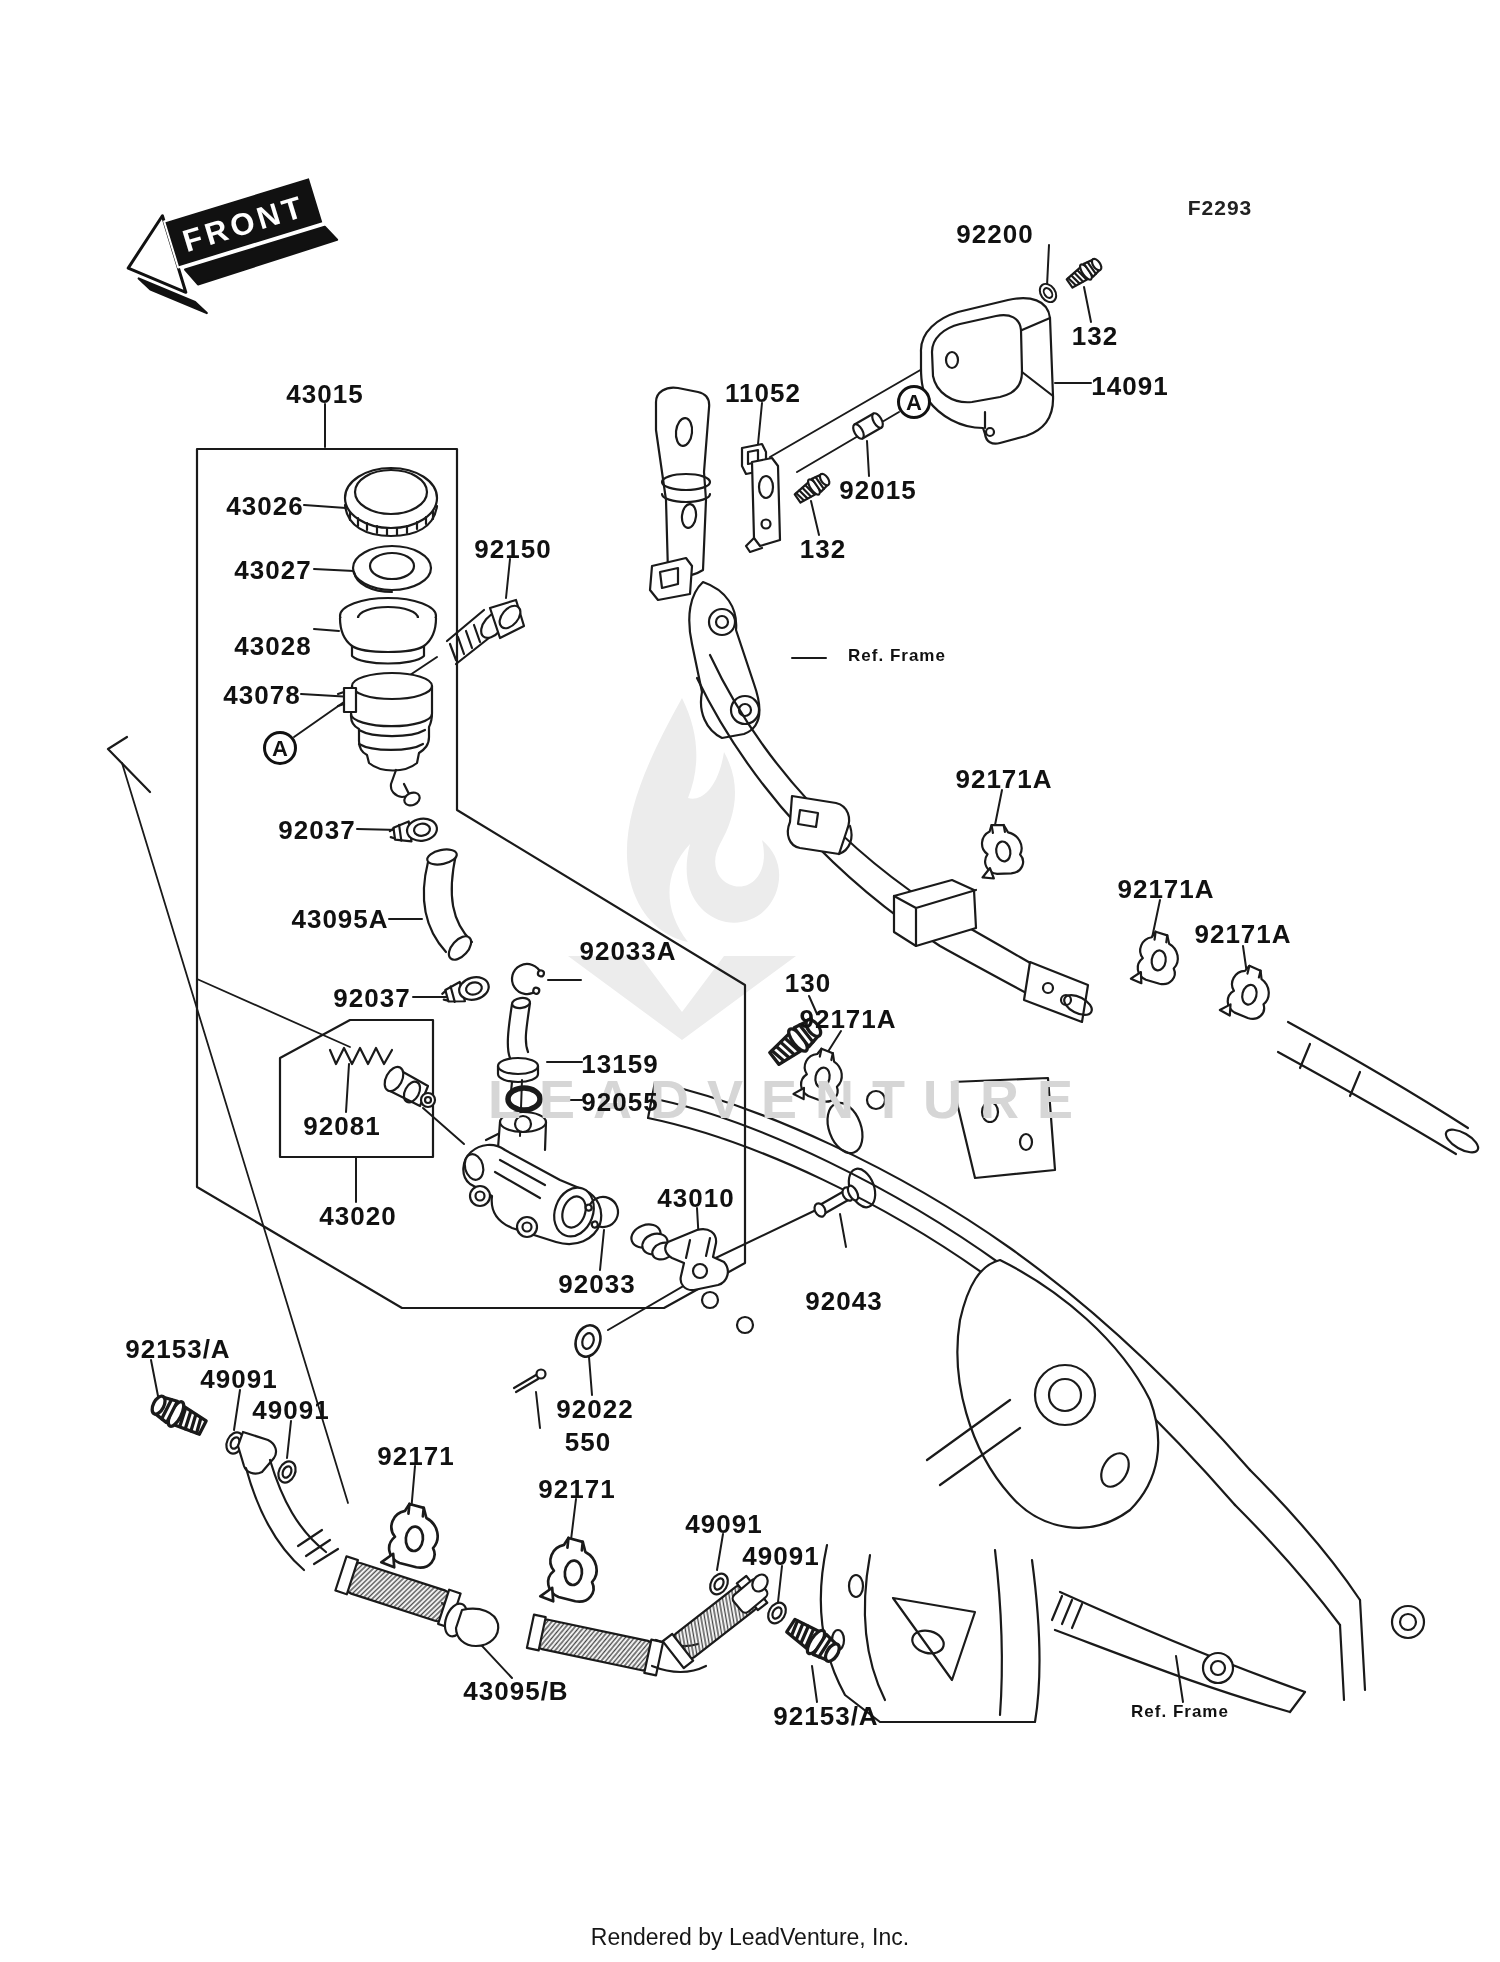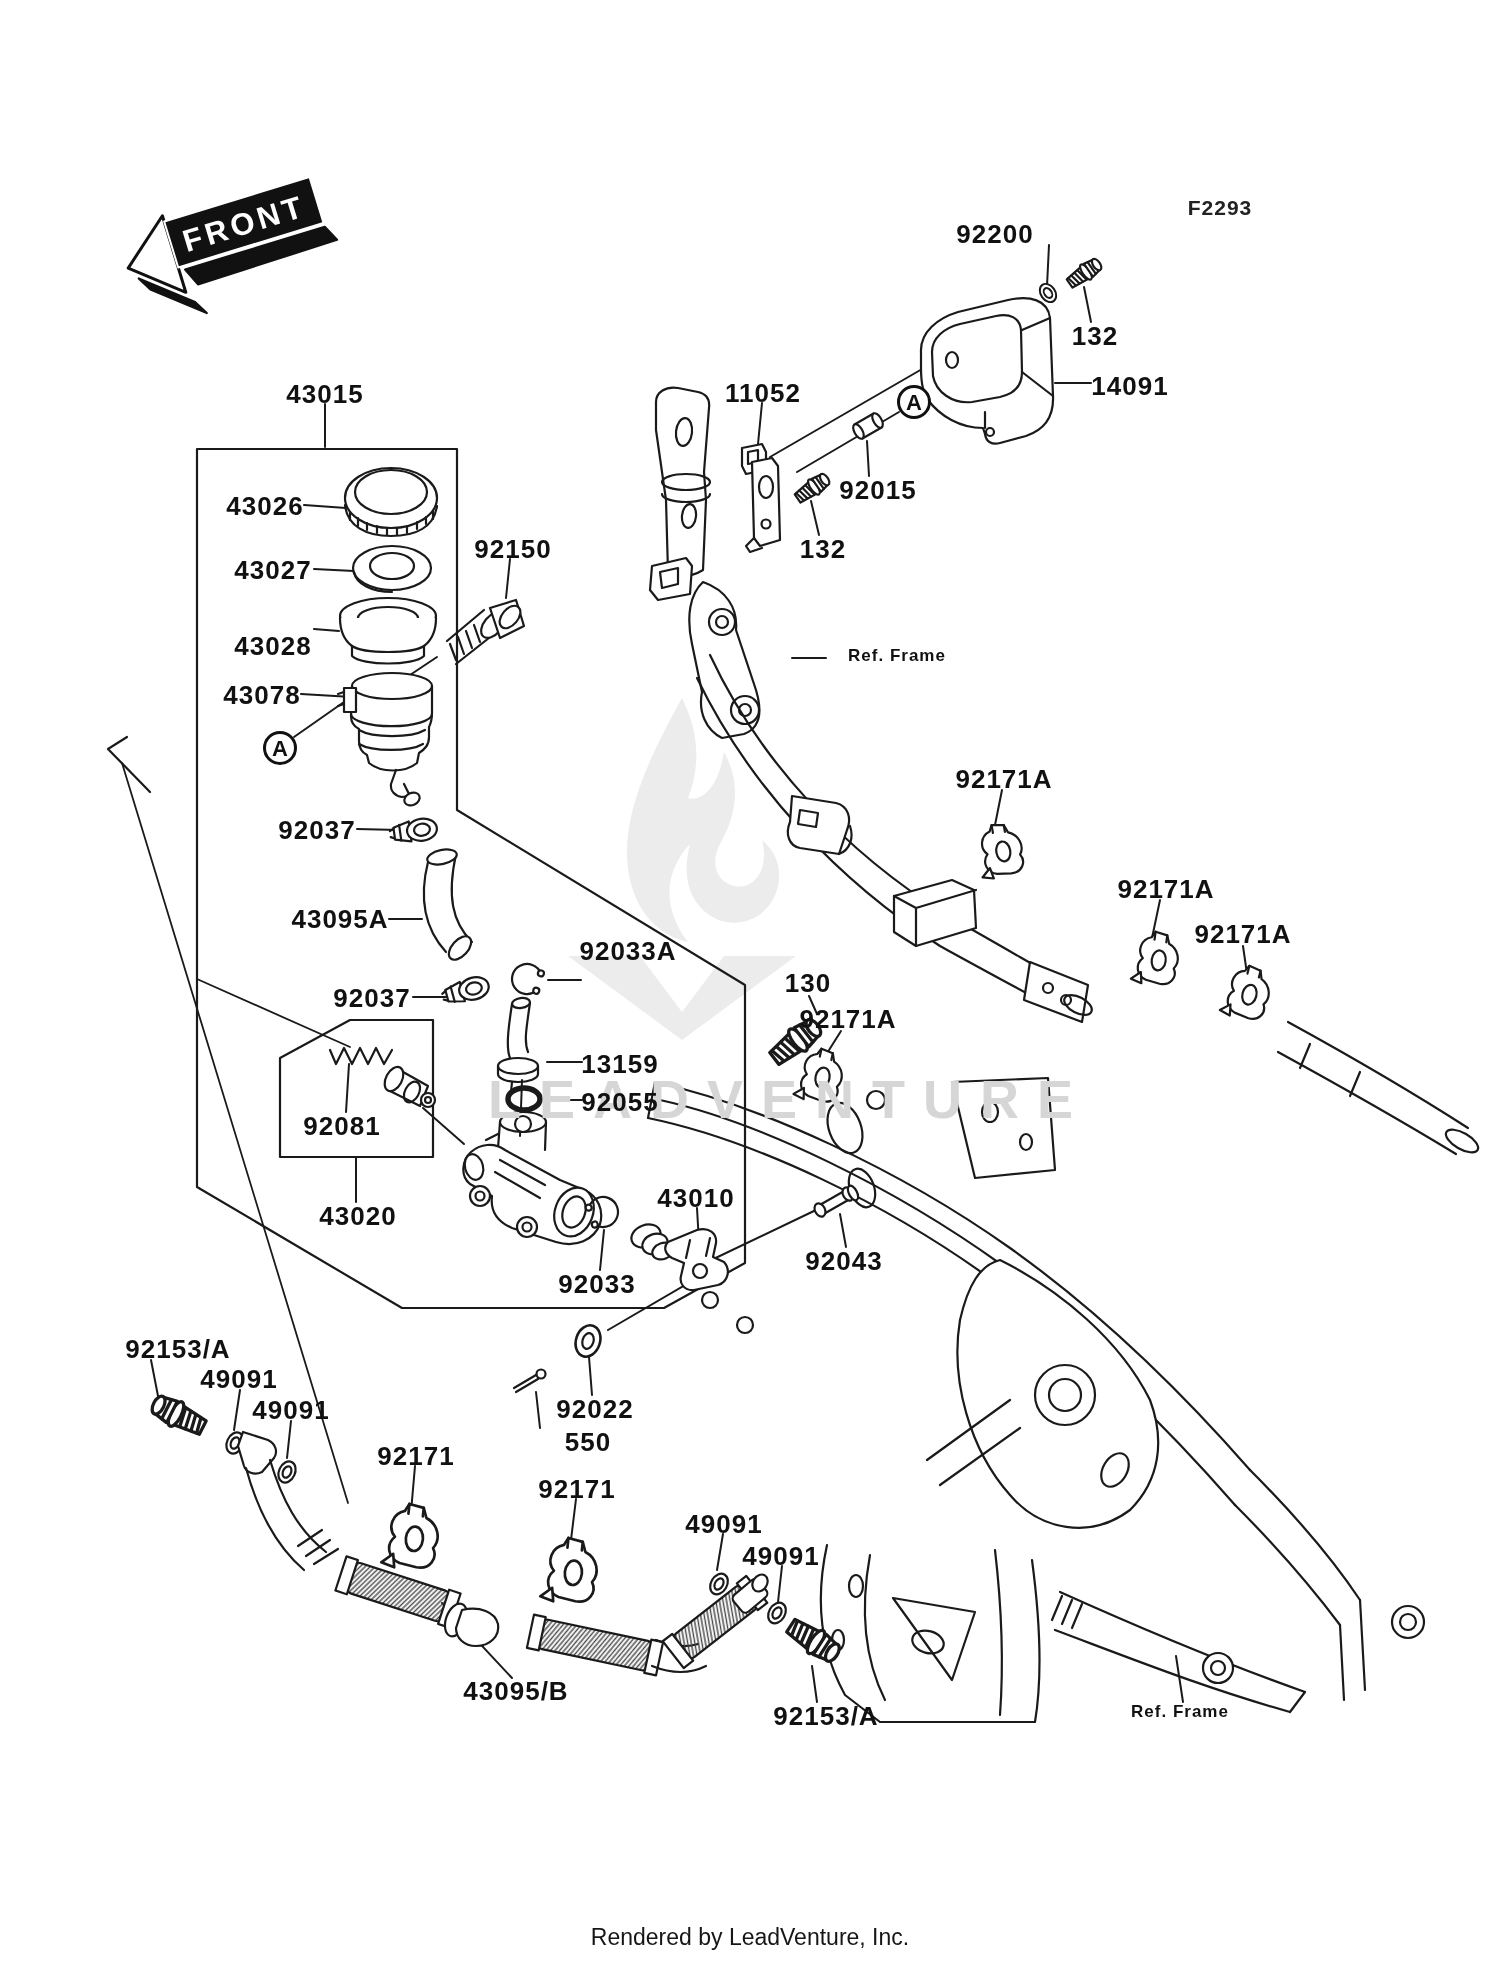--- a/index.html
+++ b/index.html
@@ -411,21 +411,21 @@
 <div class="plabel" style="left:340px;top:906px;">43095A</div>
 <div class="plabel" style="left:372px;top:985px;">92037</div>
 <div class="plabel" style="left:628px;top:938px;">92033A</div>
 <div class="plabel" style="left:808px;top:970px;">130</div>
 <div class="plabel" style="left:620px;top:1051px;">13159</div>
 <div class="plabel" style="left:620px;top:1089px;">92055</div>
 <div class="plabel" style="left:342px;top:1113px;">92081</div>
 <div class="plabel" style="left:358px;top:1203px;">43020</div>
 <div class="plabel" style="left:696px;top:1185px;">43010</div>
 <div class="plabel" style="left:597px;top:1271px;">92033</div>
-<div class="plabel" style="left:844px;top:1248px;">92043</div>
+<div class="plabel" style="left:844px;top:1288px;">92043</div>
 <div class="plabel" style="left:595px;top:1396px;">92022</div>
 <div class="plabel" style="left:588px;top:1429px;">550</div>
 
 <div class="plabel" style="left:1004px;top:766px;">92171A</div>
 <div class="plabel" style="left:1166px;top:876px;">92171A</div>
 <div class="plabel" style="left:1243px;top:921px;">92171A</div>
 <div class="plabel" style="left:848px;top:1006px;">92171A</div>
 
 <div class="plabel" style="left:178px;top:1336px;">92153/A</div>
 <div class="plabel" style="left:239px;top:1366px;">49091</div>

